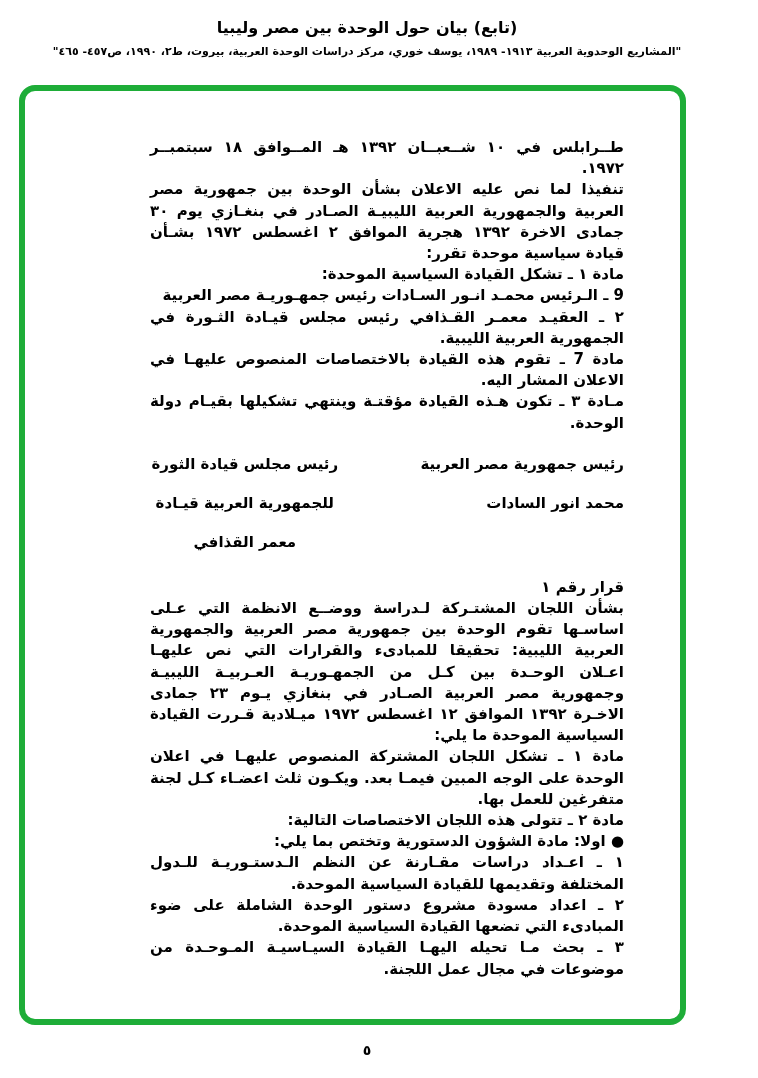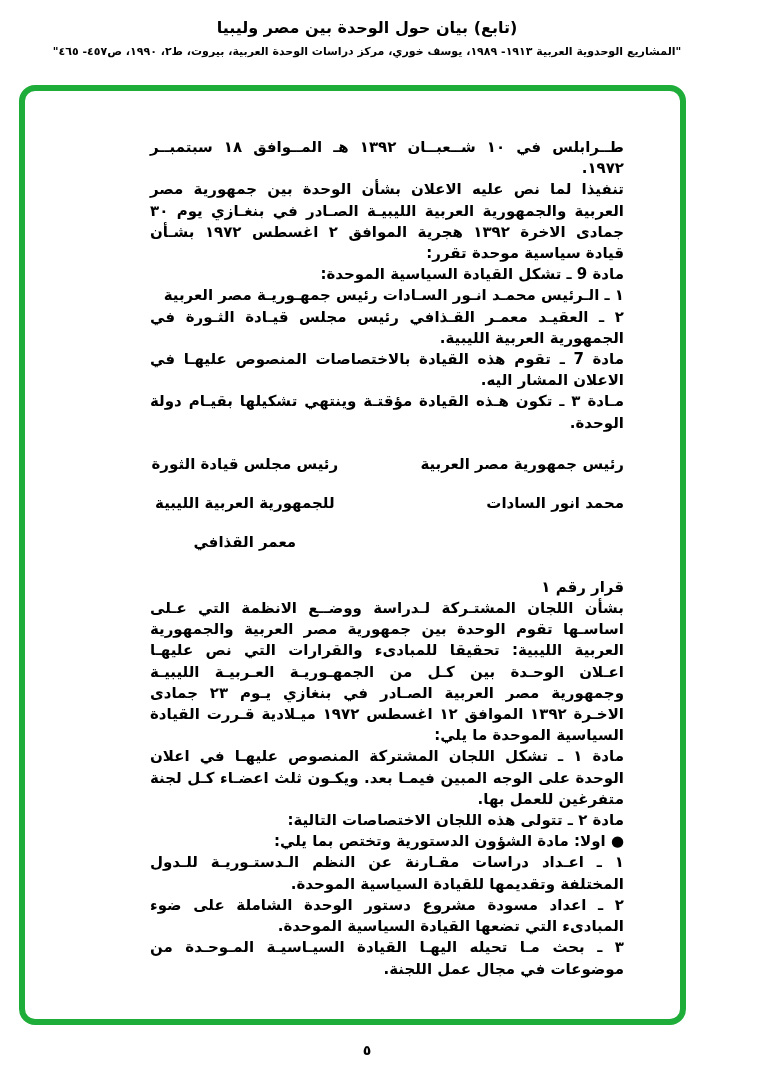--- a/index.html
+++ b/index.html
@@ -83,35 +83,35 @@
     <div class="doc-title">(تابع) بيان حول الوحدة بين مصر وليبيا</div>
     <div class="doc-citation">"المشاريع الوحدوية العربية ١٩١٣- ١٩٨٩، يوسف خوري، مركز دراسات الوحدة العربية، بيروت، ط٢، ١٩٩٠، ص٤٥٧- ٤٦٥"</div>
   </div>
 
   <div class="doc-frame" style="border-color: rgb(30, 173, 56);">
     <div class="doc-body">
 
       <div>
           <p class="para">طــرابلس في ١٠ شــعبــان ١٣٩٢ هـ المــوافق ١٨ سبتمبــر ١٩٧٢.</p>
           <p class="para">تنفيذا لما نص عليه الاعلان بشأن الوحدة بين جمهورية مصر العربية والجمهورية العربية الليبيـة الصـادر في بنغـازي يوم ٣٠ جمادى الاخرة ١٣٩٢ هجرية الموافق ٢ اغسطس ١٩٧٢ بشـأن قيادة سياسية موحدة تقرر:</p>
-          <p class="para">مادة 9 ـ تشكل القيادة السياسية الموحدة:</p>
-          <p class="para">١ ـ الـرئيس محمـد انـور السـادات رئيس جمهـوريـة مصر العربية</p>
+          <p class="para">مادة ١ ـ تشكل القيادة السياسية الموحدة:</p>
+          <p class="para">9 ـ الـرئيس محمـد انـور السـادات رئيس جمهـوريـة مصر العربية</p>
           <p class="para">٢ ـ العقيـد معمـر القـذافي رئيس مجلس قيـادة الثـورة في الجمهورية العربية الليبية.</p>
           <p class="para">مادة 7 ـ تقوم هذه القيادة بالاختصاصات المنصوص عليهـا في الاعلان المشار اليه.</p>
           <p class="para">مـادة ٣ ـ تكون هـذه القيادة مؤقتـة وينتهي تشكيلها بقيـام دولة الوحدة.</p>
         </div>
 
       <div class="sig">
         <div class="sig-col sig-right">
             <p class="sig-line">رئيس جمهورية مصر العربية</p>
             <p class="sig-line">محمد انور السادات</p>
           </div>
         <div class="sig-col sig-left">
             <p class="sig-line">رئيس مجلس قيادة الثورة</p>
-            <p class="sig-line">للجمهورية العربية الليبية</p>
+            <p class="sig-line">للجمهورية العربية قيـادة</p>
             <p class="sig-line">معمر القذافي</p>
           </div>
       </div>
 
       <div>
           <p class="para">قرار رقم ١</p>
           <p class="para">بشأن اللجان المشتـركة لـدراسة ووضــع الانظمة التي عـلى اساسـها تقوم الوحدة بين جمهورية مصر العربية والجمهورية العربية الليبية: تحقيقا للمبادىء والقرارات التي نص عليهـا اعـلان الوحـدة بين كـل من الجمهـوريـة العـربيـة الليبيـة وجمهورية مصر العربية الصـادر في بنغازي يـوم ٢٣ جمادى الاخـرة ١٣٩٢ الموافق ١٢ اغسطس ١٩٧٢ ميـلادية قـررت القيادة السياسية الموحدة ما يلي:</p>
           <p class="para">مادة ١ ـ تشكل اللجان المشتركة المنصوص عليهـا في اعلان الوحدة على الوجه المبين فيمـا بعد. ويكـون ثلث اعضـاء كـل لجنة متفرغين للعمل بها.</p>
           <p class="para">مادة ٢ ـ تتولى هذه اللجان الاختصاصات التالية:</p>
           <p class="para">● اولا: مادة الشؤون الدستورية وتختص بما يلي:</p>

